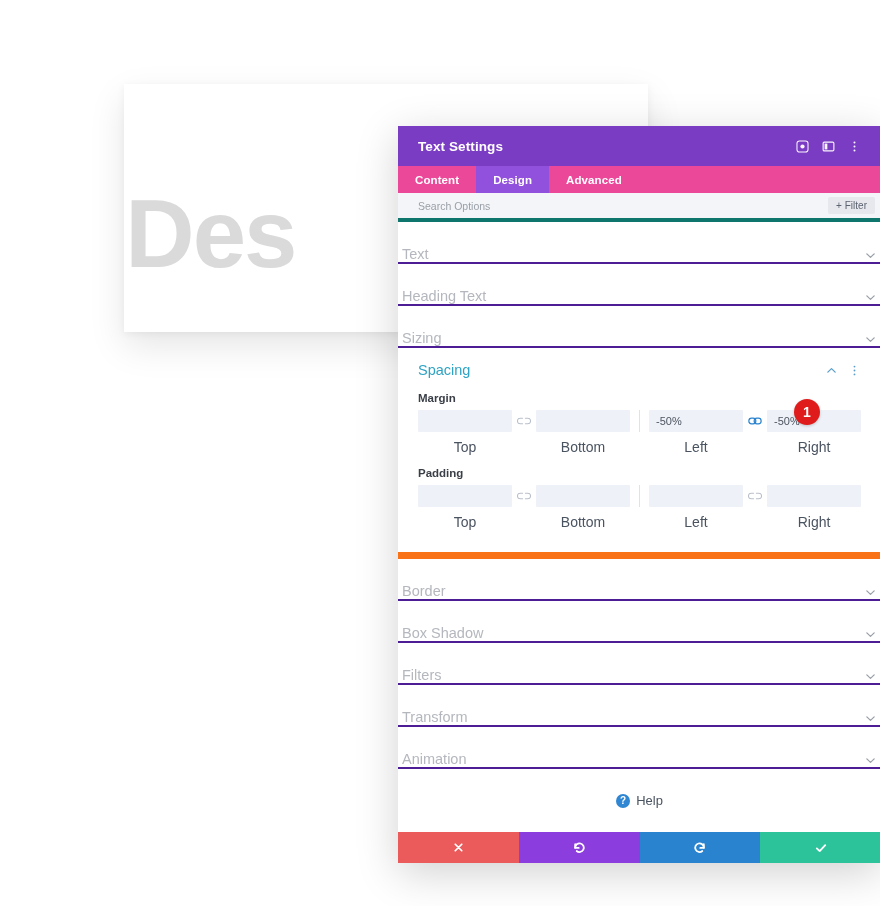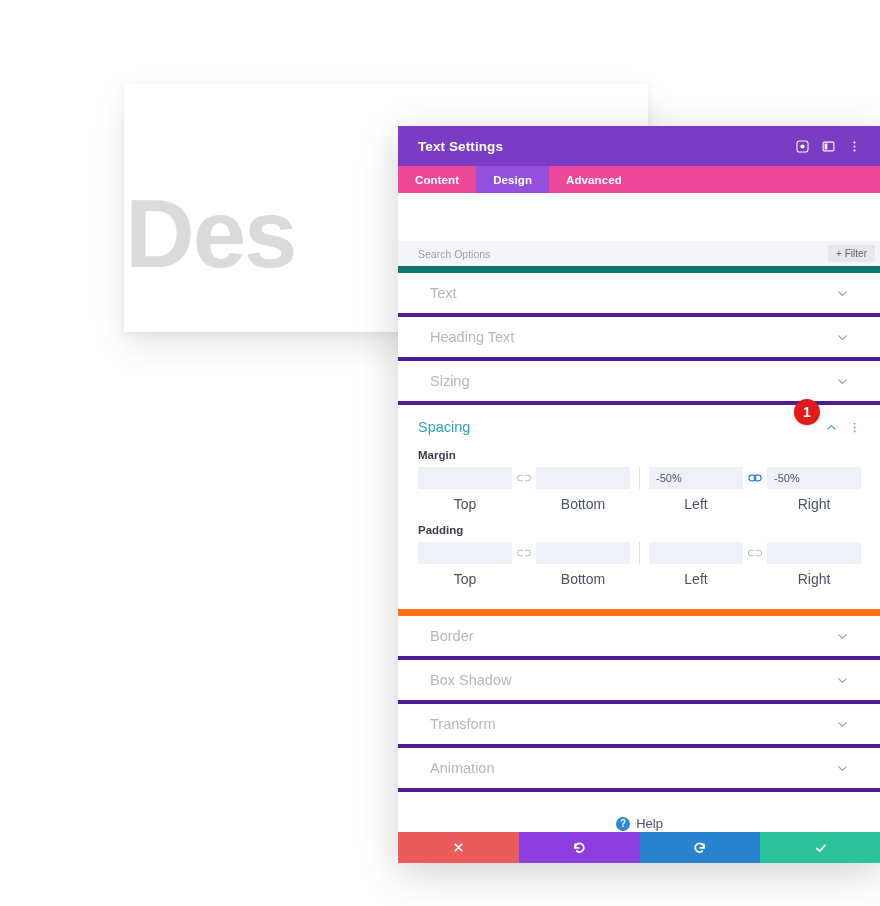--- a/index.html
+++ b/index.html
@@ -124,23 +124,22 @@
   }
   .tab.active { background: #9251dd; }
 
   
   #search-row {
     height: 25px;
     background: #f4f5f8;
     display: flex;
     align-items: center;
     padding: 0 6px 0 20px;
-    border-bottom: 7px solid #0f766e;
+    border-bottom: 4px solid #0f766e;
     flex: 0 0 auto;
-    margin-top: 48px;
   }
   #search-input {
     flex: 1;
     border: none;
     outline: none;
     background: transparent;
     font-family: "Liberation Sans", sans-serif;
     font-size: 10.5px;
     color: #9aa0a8;
     padding: 0;
@@ -162,23 +161,23 @@
   #panel-body {
     flex: 1 1 auto;
     overflow: hidden;
     background: #ffffff;
   }
 
   
   .section-row {
     height: 40px;
     display: flex;
-    align-items: center;
-    padding: 0 32px;
-    border-bottom: 4px solid #4c1d95;
+    align-items: flex-end;
+    padding: 0 4px;
+    border-bottom: 2px solid #4c1d95;
     background: #ffffff;
   }
   .section-row .label {
     flex: 1;
     font-size: 14.5px;
     color: #b4b7bd;
     font-weight: normal;
   }
   .chev {
     color: #9aa0a8;
@@ -531,20 +530,28 @@
 
       <div class="section-row">
         <div class="label">Box Shadow</div>
         <div class="chev">
           <svg width="13" height="13" viewBox="0 0 16 16">
               <path d="M3.5 6 L8 10.3 L12.5 6" fill="none" stroke="#9aa0a8" stroke-width="1.6" stroke-linecap="round" stroke-linejoin="round"></path>
             </svg>
         </div>
       </div>
 
+      <div class="section-row">
+        <div class="label">Filters</div>
+        <div class="chev">
+          <svg width="13" height="13" viewBox="0 0 16 16">
+              <path d="M3.5 6 L8 10.3 L12.5 6" fill="none" stroke="#9aa0a8" stroke-width="1.6" stroke-linecap="round" stroke-linejoin="round"></path>
+            </svg>
+        </div>
+      </div>
 
       <div class="section-row">
         <div class="label">Transform</div>
         <div class="chev">
           <svg width="13" height="13" viewBox="0 0 16 16">
               <path d="M3.5 6 L8 10.3 L12.5 6" fill="none" stroke="#9aa0a8" stroke-width="1.6" stroke-linecap="round" stroke-linejoin="round"></path>
             </svg>
         </div>
       </div>
 

